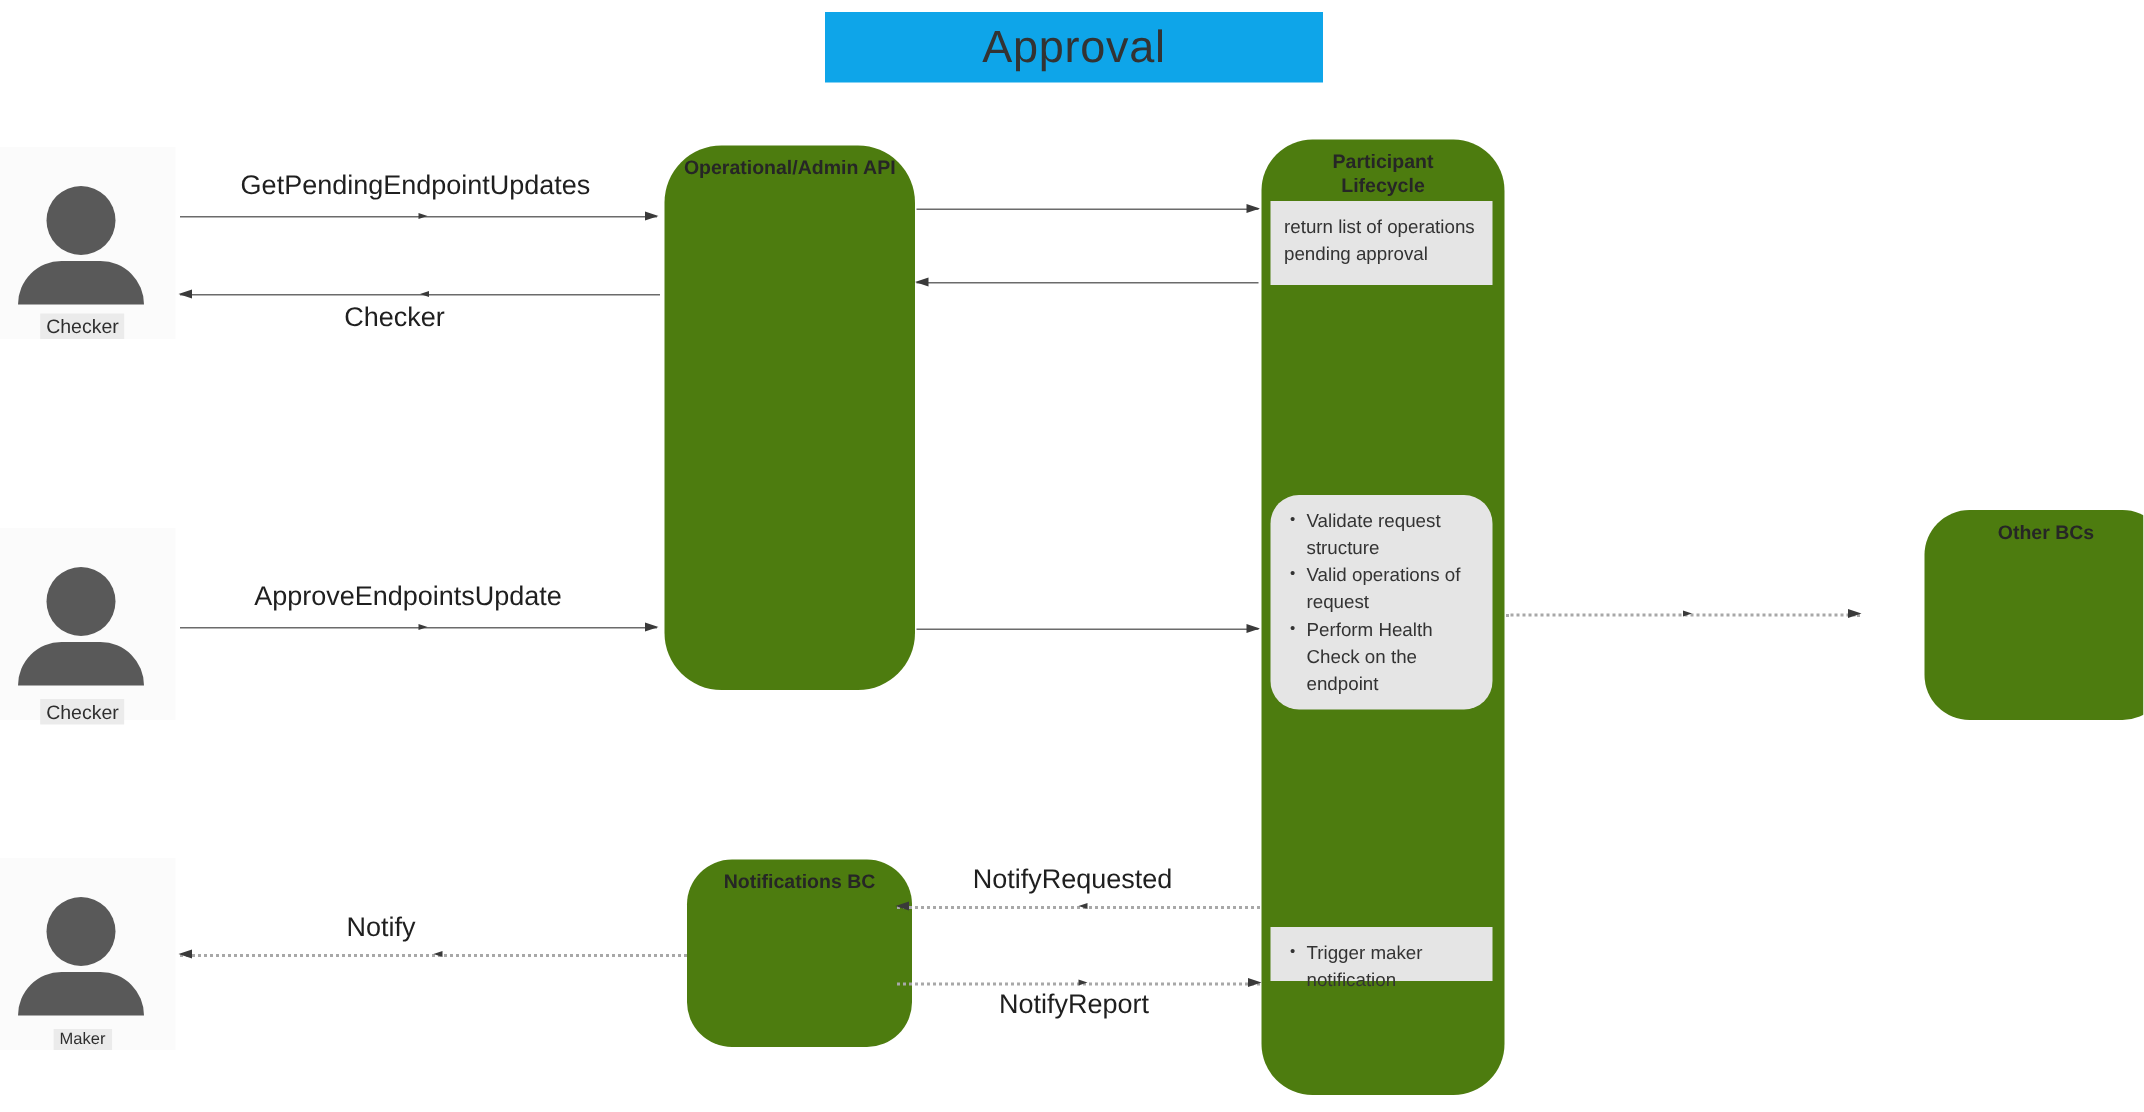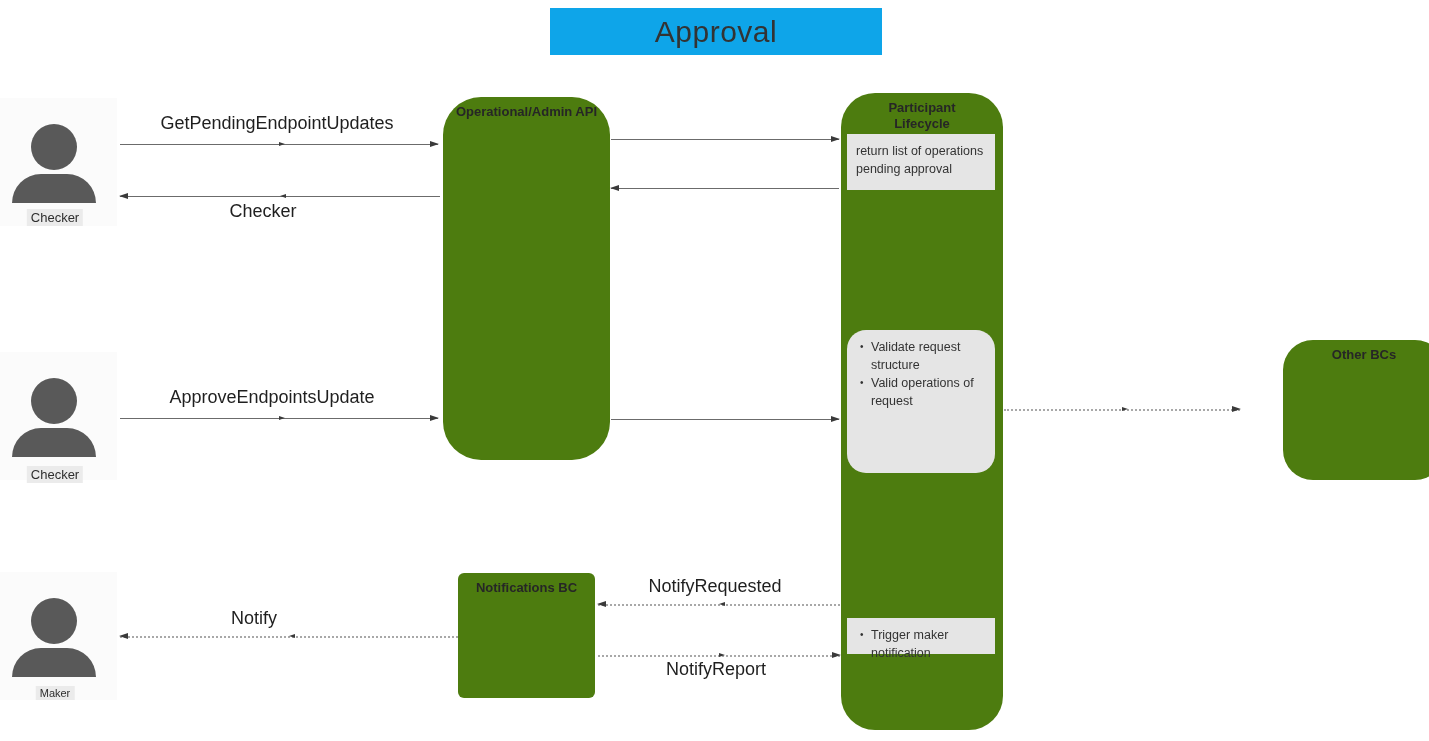--- a/index.html
+++ b/index.html
@@ -90,30 +90,31 @@
   <div class="comp" style="left:841px;top:93px;width:162px;height:637px;border-radius:34px;">
     <div class="comp-title" style="padding:0 18px;">Participant Lifecycle Management BC</div>
   </div>
 
   <div class="note" style="left:847px;top:134px;width:148px;height:56px;">return list of operations pending approval</div>
 
   <div class="note" style="left:847px;top:330px;width:148px;height:143px;border-radius:19px;">
     <ul>
       <li>Validate request structure</li>
       <li>Valid operations of request</li>
+      <li>Perform Health Check on the endpoint</li>
     </ul>
   </div>
 
   <div class="note" style="left:847px;top:618px;width:148px;height:36px;">
     <ul>
       <li>Trigger maker notification</li>
     </ul>
   </div>
 
-  <div class="comp" style="left:458px;top:573px;width:137px;height:125px;border-radius:6px;">
+  <div class="comp" style="left:458px;top:573px;width:150px;height:125px;border-radius:30px;">
     <div class="comp-title">Notifications BC</div>
   </div>
 
   <div class="comp" style="left:1283px;top:340px;width:162px;height:140px;border-radius:30px;">
     <div class="comp-title">Other BCs</div>
   </div>
 
   <div class="msg" style="left:277px;top:113px;">GetPendingEndpointUpdates</div>
   <div class="line" style="left:120px;top:144px;width:318px;">
     <span class="mid r"></span>

